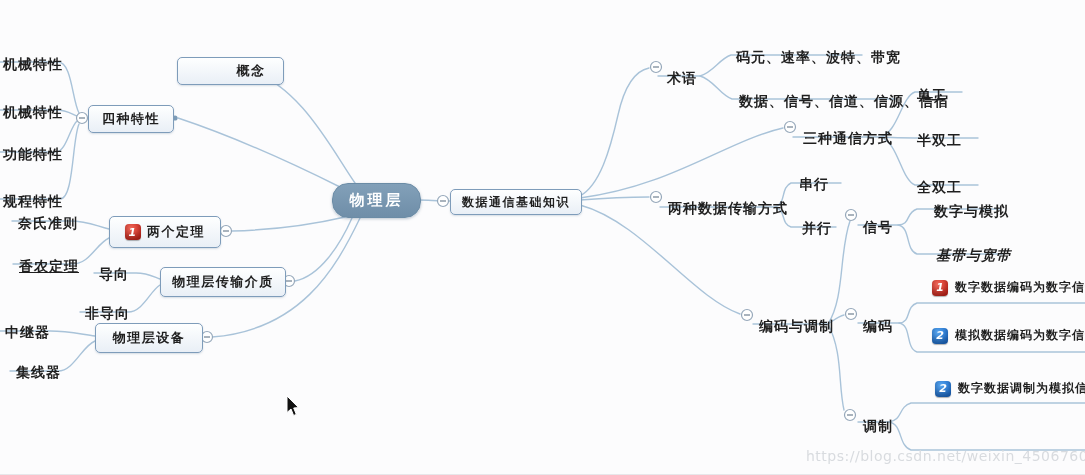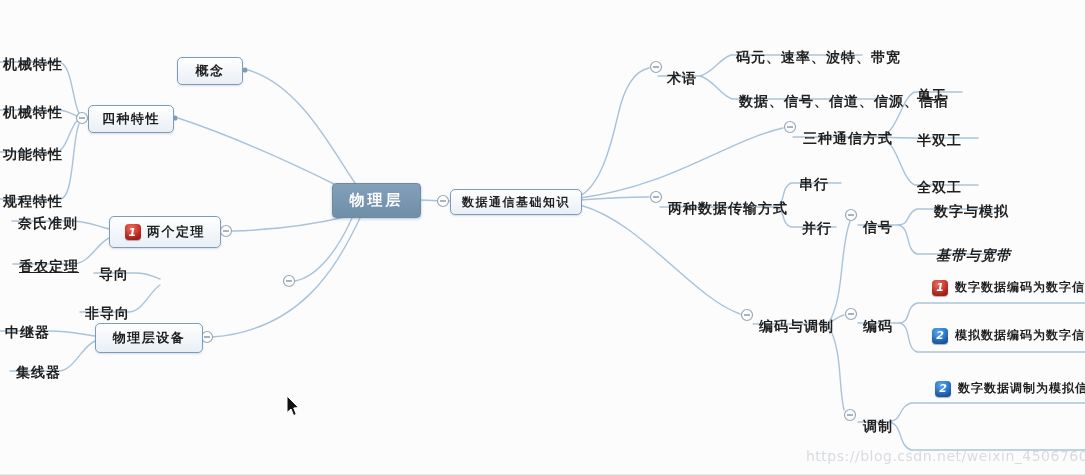--- a/index.html
+++ b/index.html
@@ -19,21 +19,21 @@
   }
   .boxnode{
     position:absolute;display:flex;align-items:center;justify-content:center;gap:6px;
     border:1px solid #7e9cba;border-radius:5px;
     background:linear-gradient(#feffff,#e9eff6);
     font-size:13px;font-weight:bold;color:#1f1f1f;letter-spacing:1.5px;
     box-shadow:0 1px 2px rgba(110,135,160,.28);white-space:nowrap;
   }
   .center-node{
     background:linear-gradient(#82a0b9,#6f8ea8);border:1px solid #6b8ca6;color:#ffffff;
-    font-size:15px;border-radius:4px;letter-spacing:3px;
+    font-size:15px;border-radius:16px;letter-spacing:3px;
     box-shadow:0 1px 3px rgba(90,115,140,.4);
   }
   .badge{
     width:16px;height:16px;border-radius:4px;flex:0 0 16px;
     color:#fff;font-size:11px;font-style:italic;font-weight:bold;
     display:inline-flex;align-items:center;justify-content:center;
     box-shadow:inset 0 -5px 6px rgba(0,0,0,.25), 0 1px 1px rgba(0,0,0,.3);
   }
   .badge.red{background:radial-gradient(circle at 35% 28%,#f06a5c,#c3150c);}
   .badge.blue{background:radial-gradient(circle at 35% 28%,#58a6ef,#0f5fc4);}
@@ -150,35 +150,36 @@
         <line x1="-3" y1="0" x2="3" y2="0"></line>
       </g>
     <g class="collapse" transform="translate(850,415)">
         <circle r="5.5"></circle>
         <line x1="-3" y1="0" x2="3" y2="0"></line>
       </g>
   </svg>
 
   <div class="boxnode center-node" style="left:332px;top:183px;width:87px;height:33px;">物理层</div>
 
-  <div class="boxnode" style="left:177px;top:57px;width:64px;height:26px;">概念</div>
+  <div class="boxnode" style="left:177px;top:57px;width:64px;height:26px;padding-left:41px;">概念</div>
 
   <div class="boxnode" style="left:88px;top:105px;width:84px;height:26px;">四种特性</div>
   <div class="leaf" style="left:3px;top:45px;">机械特性</div>
   <div class="leaf" style="left:3px;top:93px;">机械特性</div>
   <div class="leaf" style="left:3px;top:135px;">功能特性</div>
   <div class="leaf" style="left:3px;top:182px;">规程特性</div>
 
   <div class="boxnode" style="left:109px;top:216px;width:110px;height:30px;">
     <span class="badge red">1</span>
     <span>两个定理</span>
   </div>
   <div class="leaf" style="left:18px;top:204px;">奈氏准则</div>
   <div class="leaf" style="left:19px;top:247px;text-decoration:underline;">香农定理</div>
 
+  <div class="boxnode" style="left:160px;top:267px;width:124px;height:28px;">物理层传输介质</div>
   <div class="leaf" style="left:99px;top:255px;">导向</div>
   <div class="leaf" style="left:85px;top:294px;">非导向</div>
 
   <div class="boxnode" style="left:95px;top:323px;width:106px;height:28px;">物理层设备</div>
   <div class="leaf" style="left:5px;top:313px;">中继器</div>
   <div class="leaf" style="left:16px;top:353px;">集线器</div>
 
   <div class="boxnode" style="left:450px;top:189px;width:130px;height:24px;font-size:12px;">数据通信基础知识</div>
 
   <div class="leaf" style="left:667px;top:59px;">术语</div>

